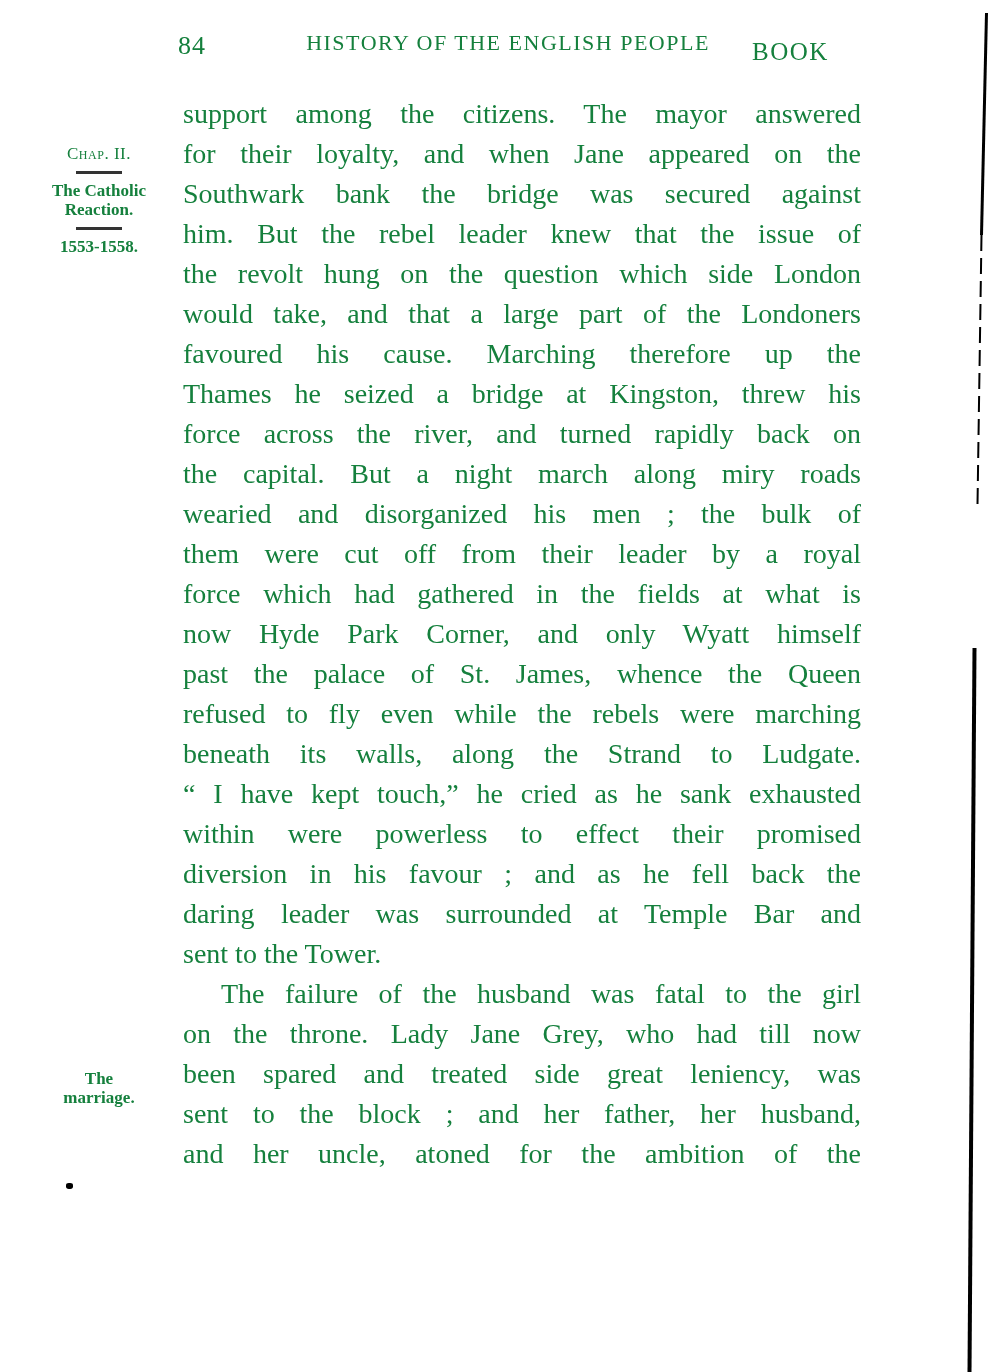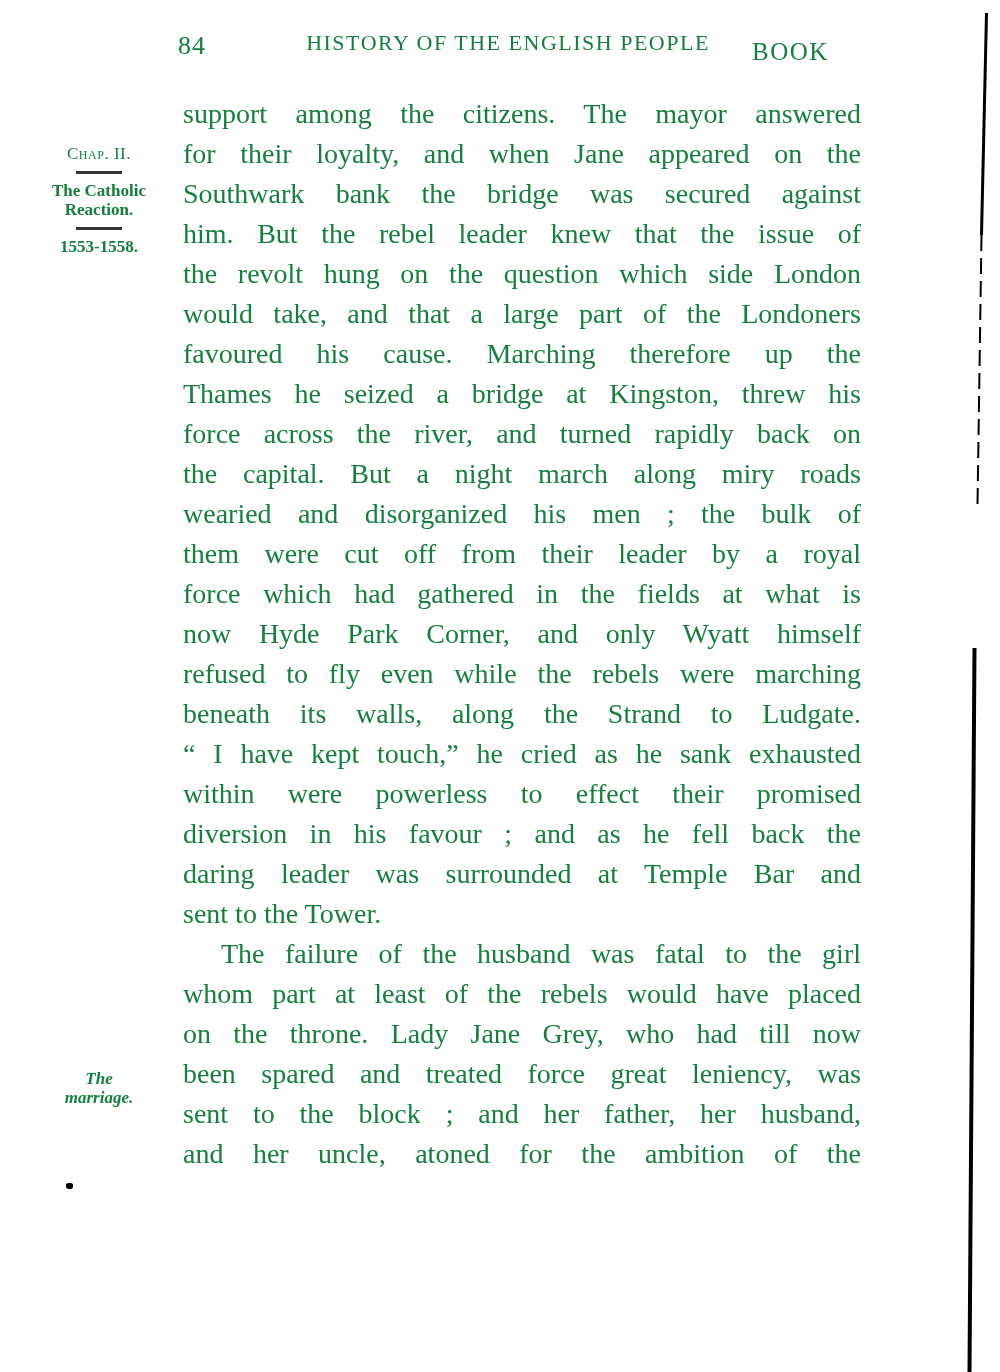--- a/index.html
+++ b/index.html
@@ -36,21 +36,20 @@
   .mn-bold { font-weight: bold; }
   .mrule {
     width: 46px; height: 0; border-top: 3px solid #333;
     margin: 8px auto 7px auto;
   }
   .mn-section { width: 100px; margin: 0 auto; }
   .margin-col2 {
     position: absolute; left: 35px; top: 1069px; width: 128px;
     text-align: center; font-size: 17px; line-height: 19px;
     font-weight: bold;
-    font-style: italic;
   }
   .mn-marriage { width: 92px; margin: 0 auto; }
   
   .body-text {
     position: absolute; left: 174px; top: 94px; width: 678px;
     font-size: 28px;
     margin-left: 9px;
   }
   .line {
     height: 40px; line-height: 40px;
@@ -96,31 +95,31 @@
       <div class="line j">the revolt hung on the question which side London</div>
       <div class="line j">would take, and that a large part of the Londoners</div>
       <div class="line j">favoured his cause.  Marching therefore up the</div>
       <div class="line j">Thames he seized a bridge at Kingston, threw his</div>
       <div class="line j">force across the river, and turned rapidly back on</div>
       <div class="line j">the capital.  But a night march along miry roads</div>
       <div class="line j">wearied and disorganized his men ; the bulk of</div>
       <div class="line j">them were cut off from their leader by a royal</div>
       <div class="line j">force which had gathered in the fields at what is</div>
       <div class="line j">now Hyde Park Corner, and only Wyatt himself</div>
+      <div class="line j">past the palace of St. James, whence the Queen</div>
       <div class="line j">refused to fly even while the rebels were marching</div>
       <div class="line j">beneath its walls, along the Strand to Ludgate.</div>
       <div class="line j">“ I have kept touch,” he cried as he sank exhausted</div>
       <div class="line j">within were powerless to effect their promised</div>
       <div class="line j">diversion in his favour ; and as he fell back the</div>
       <div class="line j">daring leader was surrounded at Temple Bar and</div>
       <div class="line">sent to the Tower.</div>
       <div class="line j indent">The failure of the husband was fatal to the girl</div>
-      <div class="line j">whom part at least of the rebels would have placed</div>
       <div class="line j">on the throne.  Lady Jane Grey, who had till now</div>
-      <div class="line j">been spared and treated force great leniency, was</div>
+      <div class="line j">been spared and treated side great leniency, was</div>
       <div class="line j">sent to the block ; and her father, her husband,</div>
       <div class="line j">and her uncle, atoned for the ambition of the</div>
     </main>
 
   <svg class="edge-svg" width="1000" height="1372" viewBox="0 0 1000 1372">
     <line x1="986.5" y1="13" x2="981.5" y2="235" stroke="#000" stroke-width="3"></line>
     <line x1="981.5" y1="235" x2="977.5" y2="505" stroke="#000" stroke-width="2" stroke-dasharray="16 7"></line>
     <line x1="974.5" y1="648" x2="969.5" y2="1372" stroke="#000" stroke-width="4"></line>
   </svg>
 

